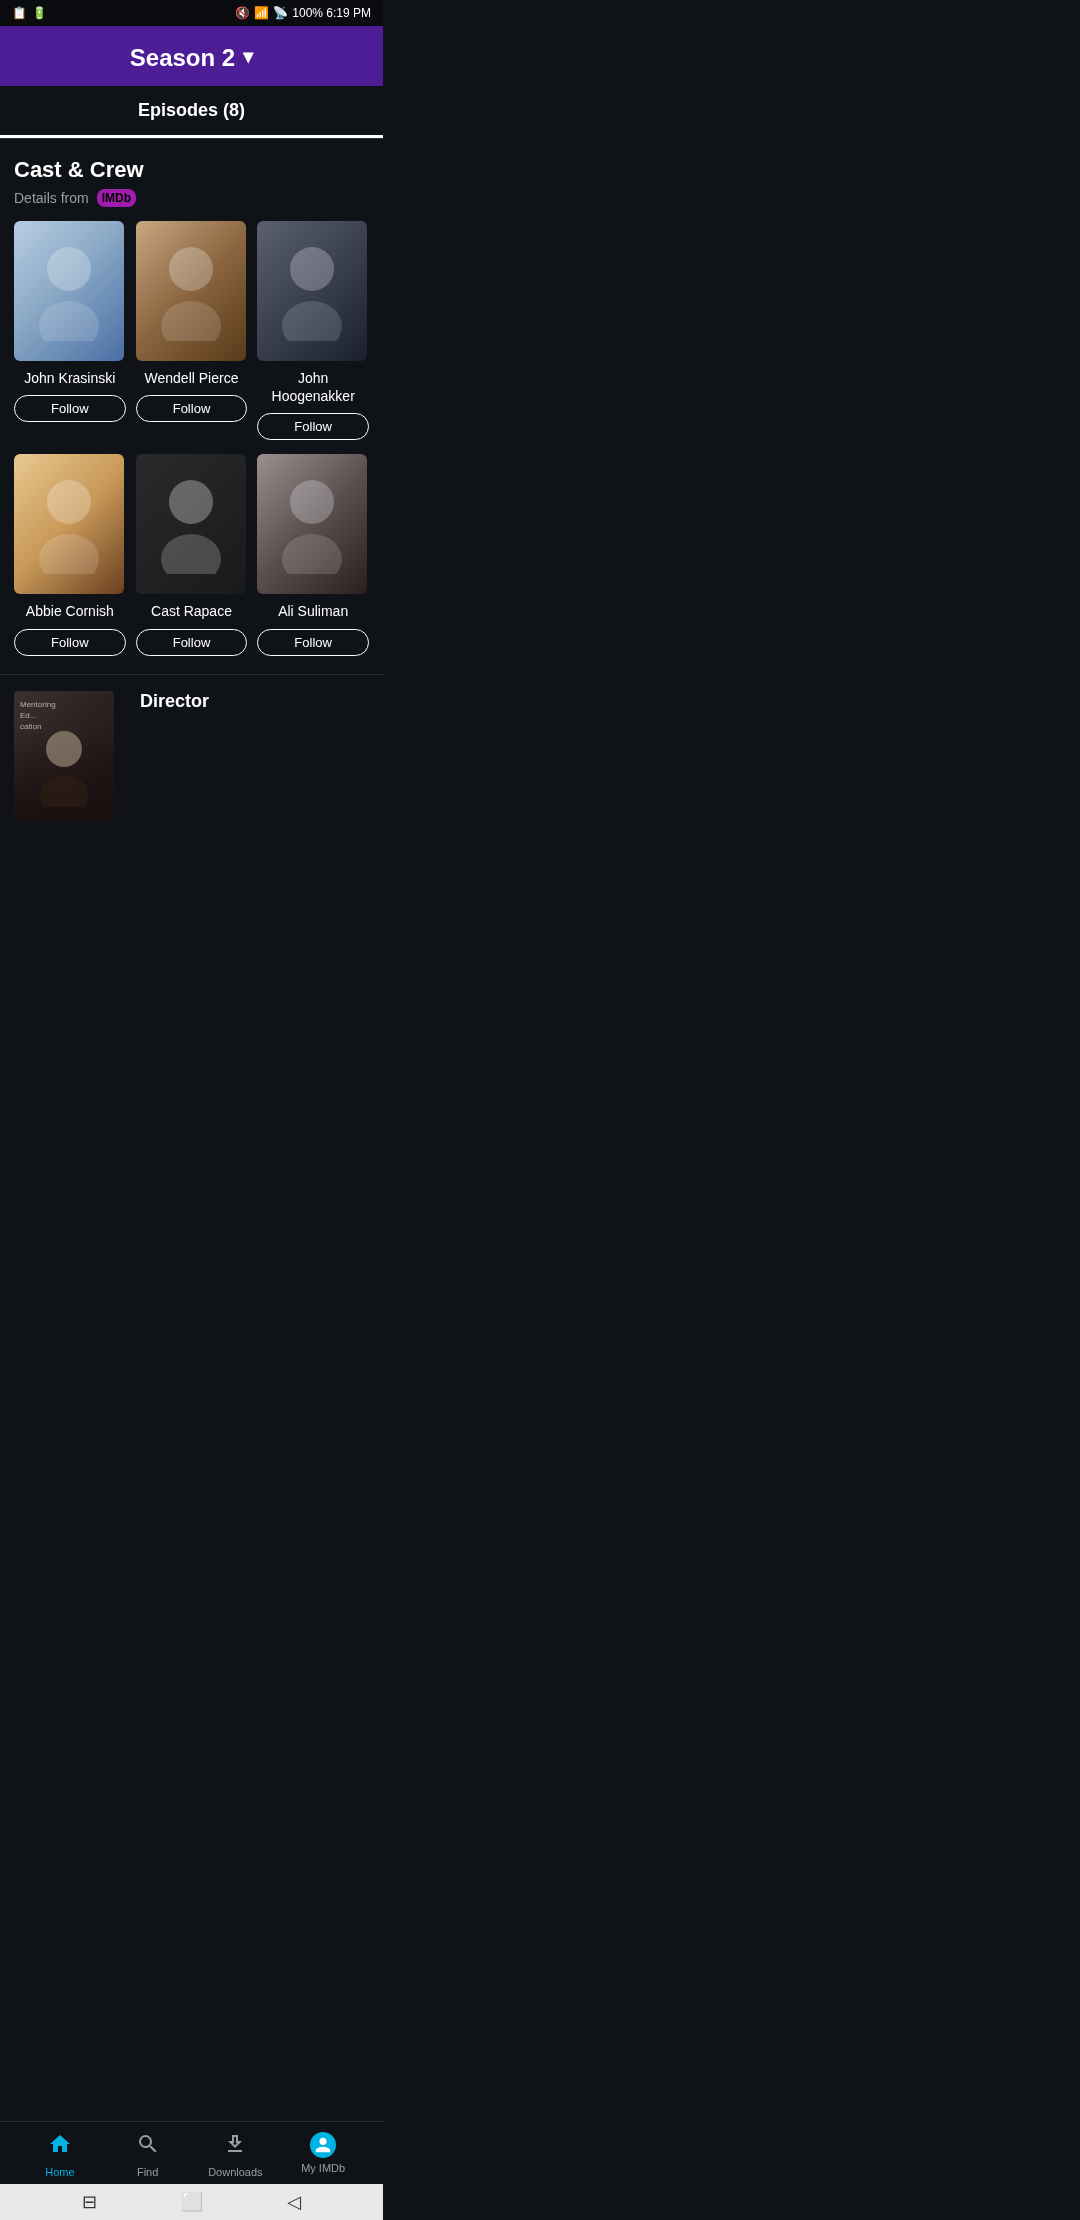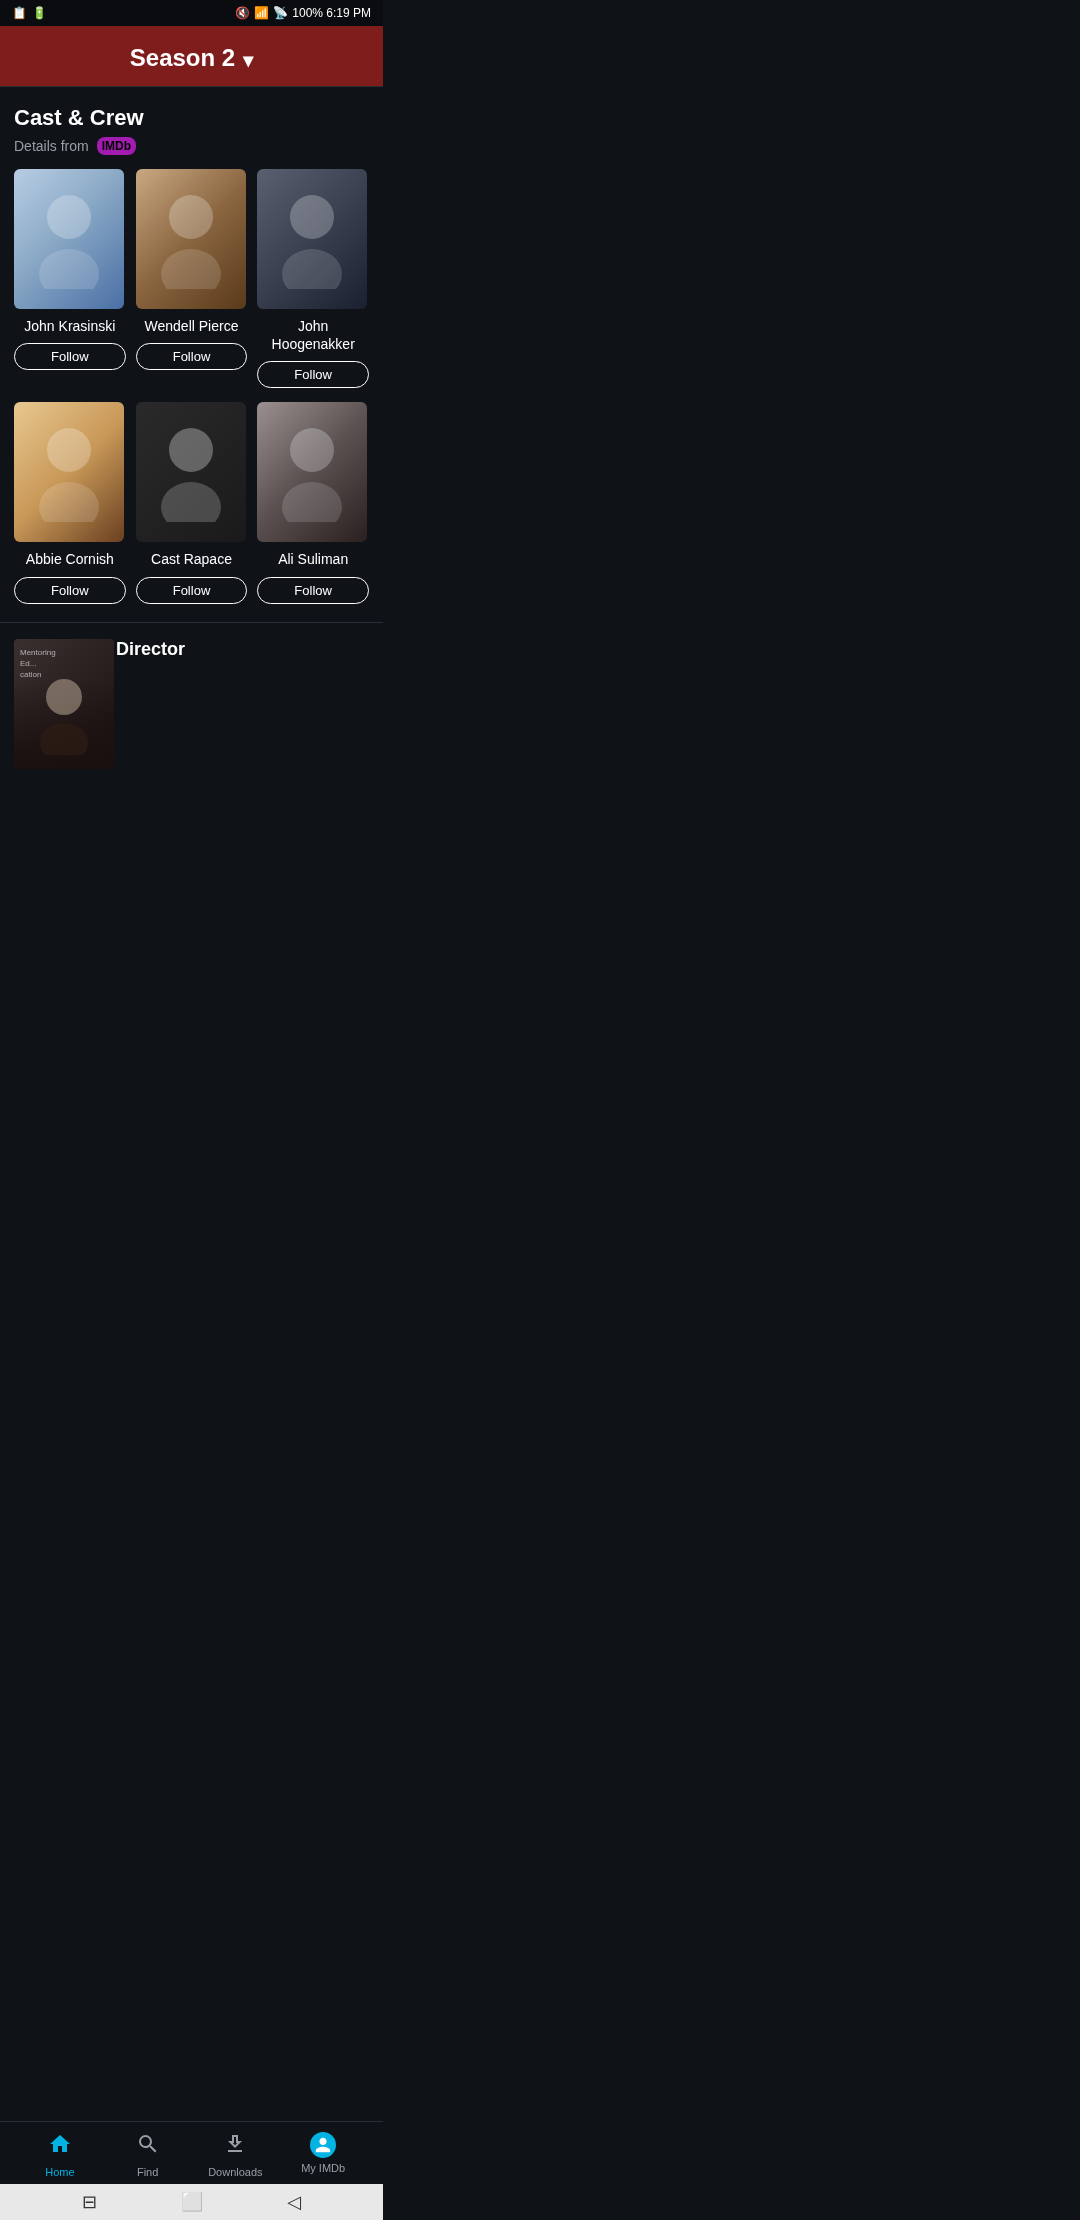--- a/index.html
+++ b/index.html
@@ -21,28 +21,28 @@
       align-items: center;
       padding: 6px 12px;
       font-size: 12px;
       color: #fff;
     }
     .status-left { display: flex; gap: 5px; align-items: center; }
     .status-right { display: flex; gap: 4px; align-items: center; font-size: 12px; }
 
     
     .season-selector {
-      background: #7f1d1d;
+      background: #4c1d95;
       text-align: center;
       padding: 18px 0 14px;
       font-size: 24px;
       font-weight: 600;
       color: #fff;
       display: flex;
-      align-items: flex-end;
+      align-items: flex-start;
       justify-content: center;
       gap: 8px;
     }
     .chevron-down {
       font-size: 20px;
       color: #fff;
     }
 
     
     .tabs {
@@ -152,21 +152,21 @@
       cursor: pointer;
       margin-bottom: 4px;
     }
 
     
     .director-section {
       padding: 16px 14px;
       border-top: 1px solid #2a2d34;
       margin-top: 14px;
       display: flex;
-      gap: 2px;
+      gap: 26px;
     }
     .director-photo {
       width: 100px;
       height: 130px;
       border-radius: 4px;
       background: linear-gradient(135deg, #3a3030 0%, #1a1010 100%);
       flex-shrink: 0;
       overflow: hidden;
       position: relative;
     }
@@ -281,20 +281,23 @@
 </div>
 
 <div class="content-area">
 
   <div class="season-selector">
     <span>Season 2</span>
     <span class="chevron-down">▾</span>
   </div>
 
   <div class="tabs">
+    <div class="tab active">
+      <span>Episodes (8)</span>
+    </div>
   </div>
 
   <div class="section">
     <div class="section-title">Cast &amp; Crew</div>
     <div class="imdb-line">
       <span>Details from</span>
       <span class="imdb-badge">IMDb</span>
     </div>
   </div>
 

